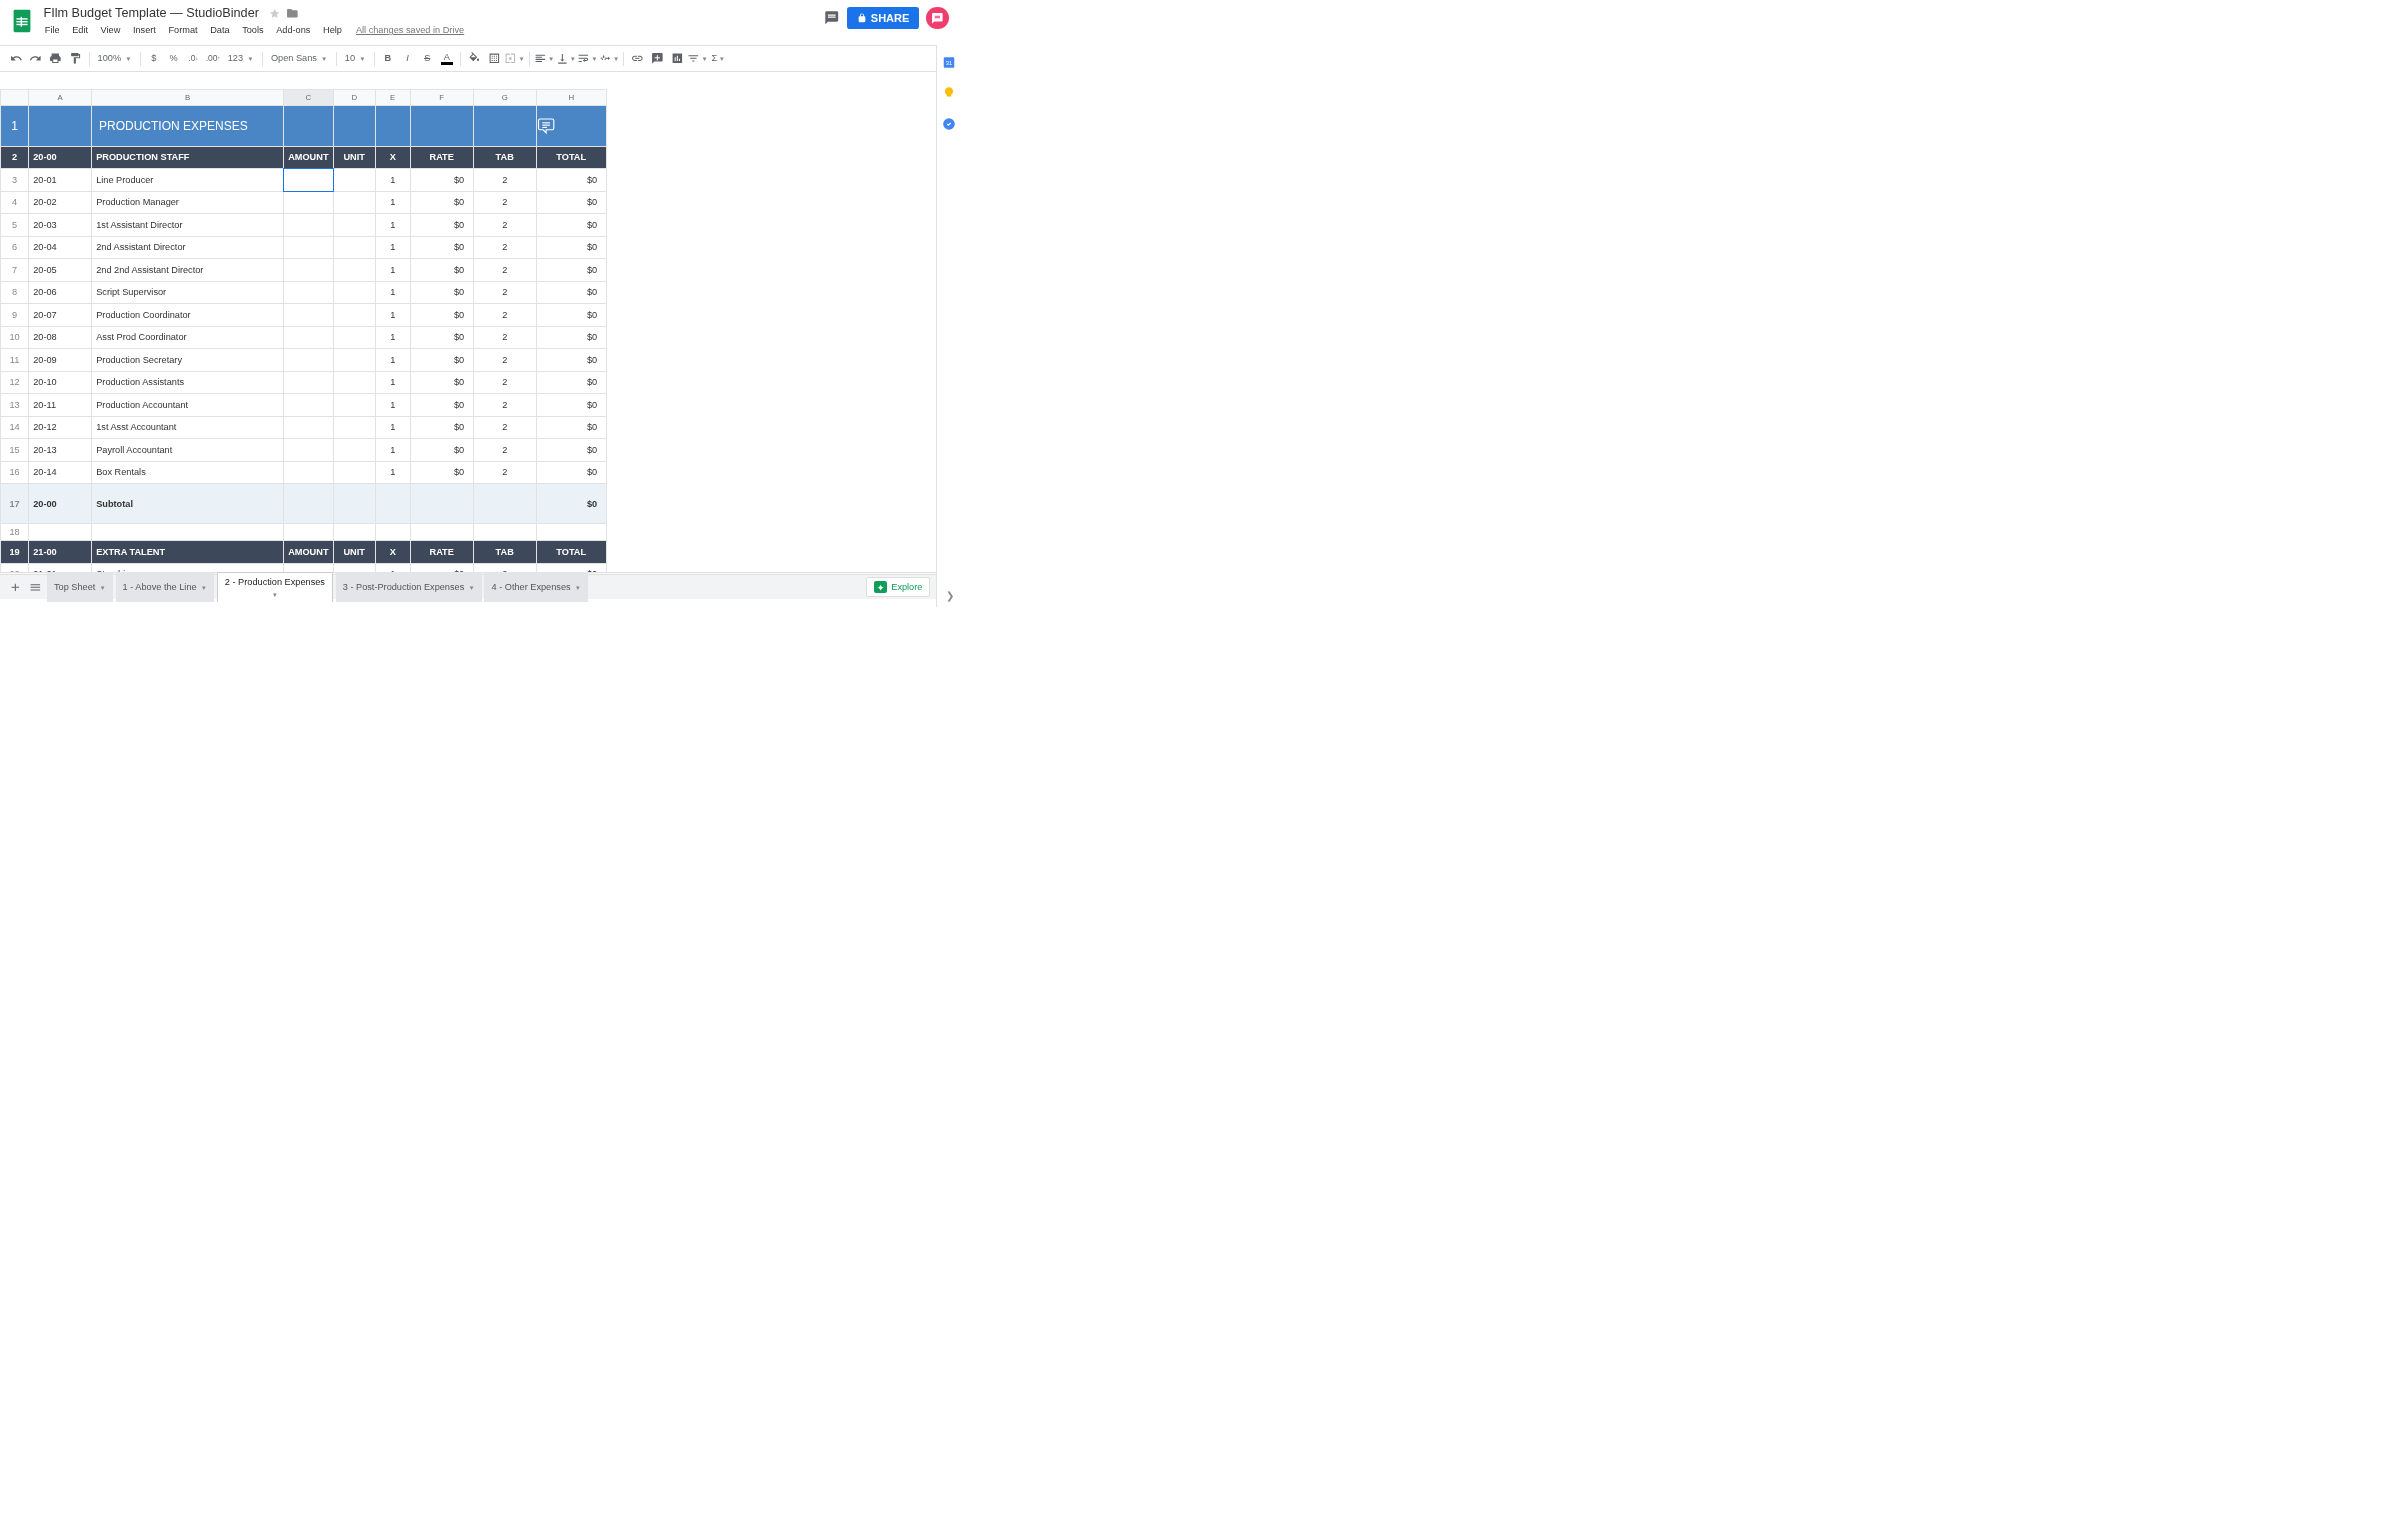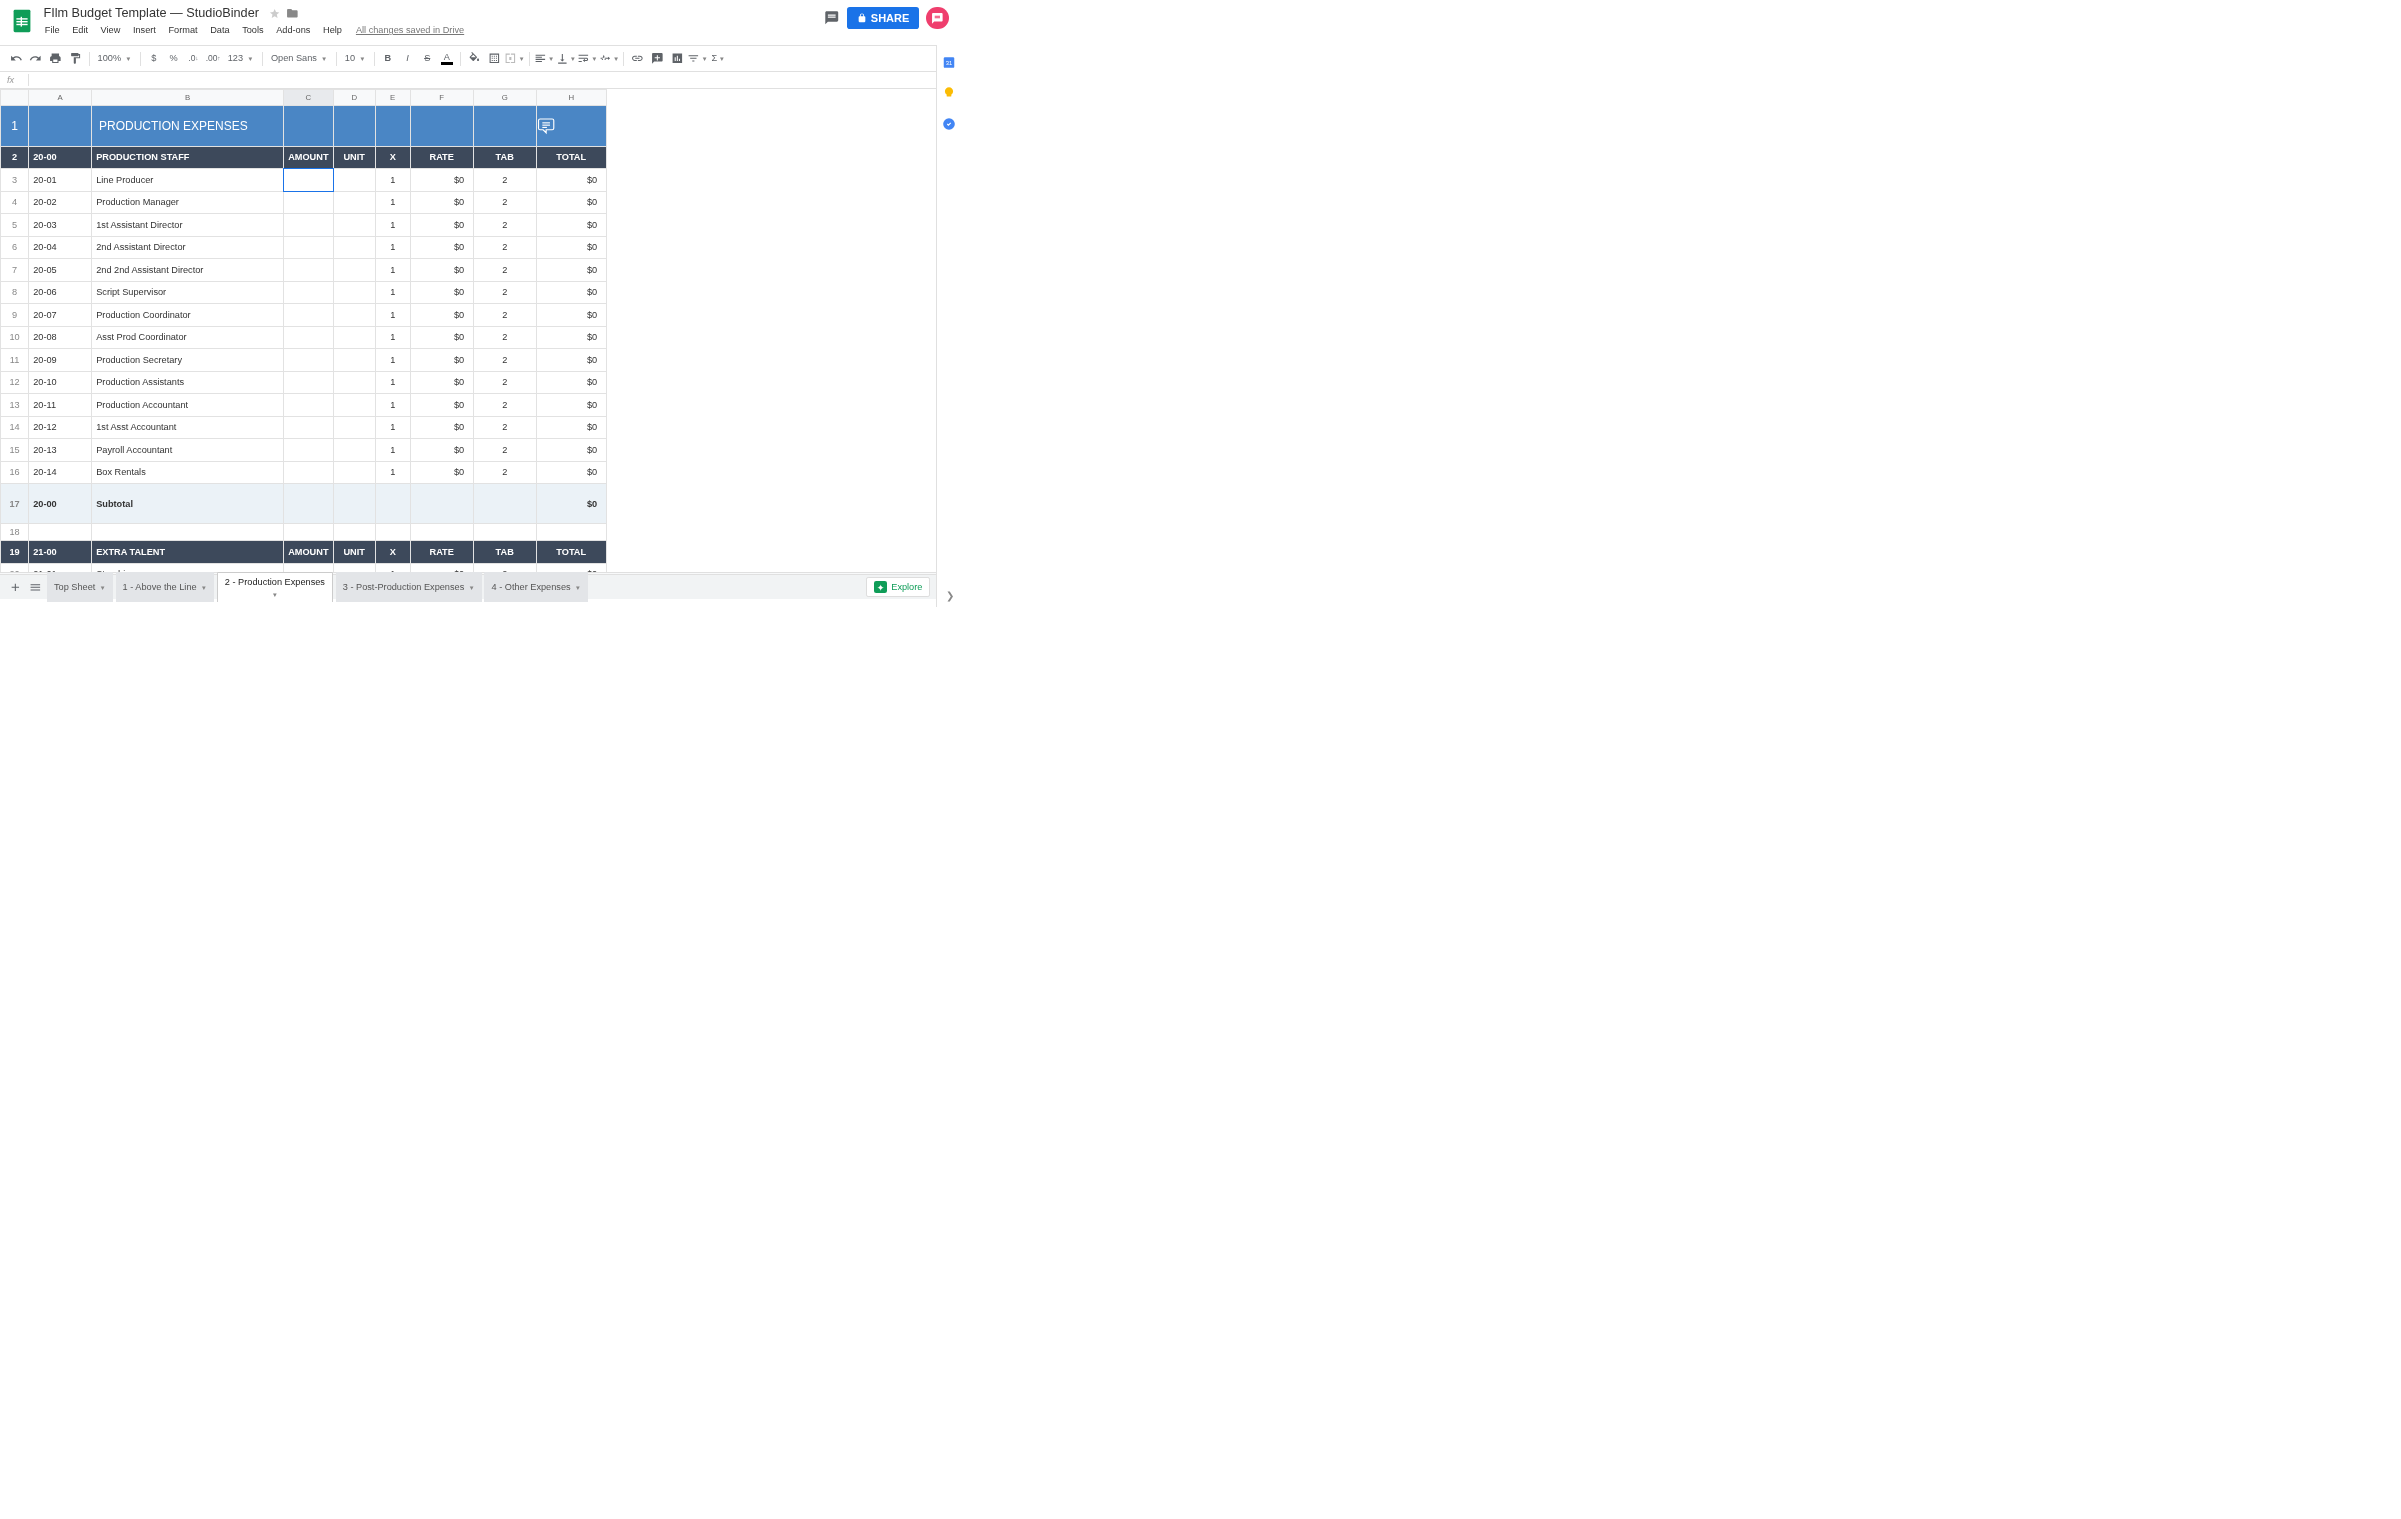--- a/index.html
+++ b/index.html
@@ -260,25 +260,20 @@
       </div>
     <div class="tb-btn">Σ<span class="caret" style="margin-left:1.4px;">▼</span></div>
     <div class="spacer-flex"></div>
     <div class="tb-btn">
         <svg width="12.7" height="12.7" viewBox="0 0 24 24" fill="#5f6368">
           <path d="M7 14l5-5 5 5z"></path>
         </svg>
       </div>
   </div>
 
-  <div class="fbar">
-    <span class="fx-label">fx</span>
-    <div class="fbar-sep"></div>
-    <input type="text" style="border: none; outline: none; flex: 1 1 0%; font-size: 9.2px;">
-  </div>
 
   <div class="sheet-wrap">
     <table class="sheet" id="sheet-table">
       <colgroup>
         <col style="width:28px">
           <col style="width:63px">
           <col style="width:192px">
           <col style="width:42px">
           <col style="width:42px">
           <col style="width:35px">

